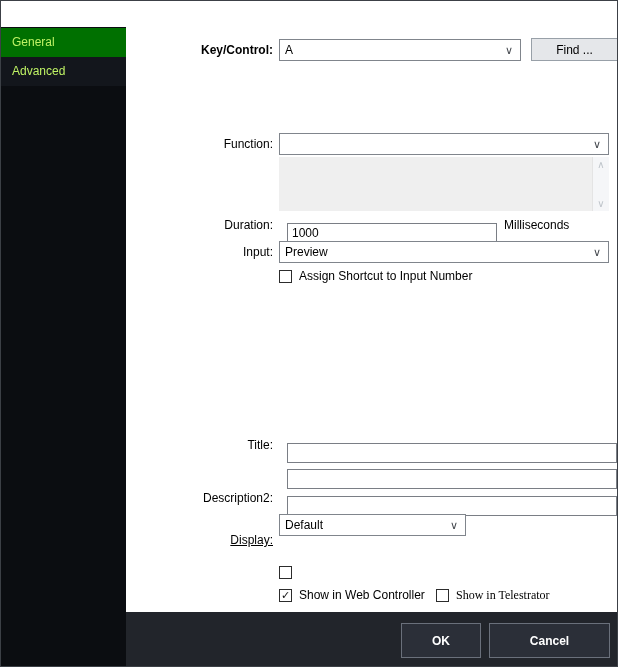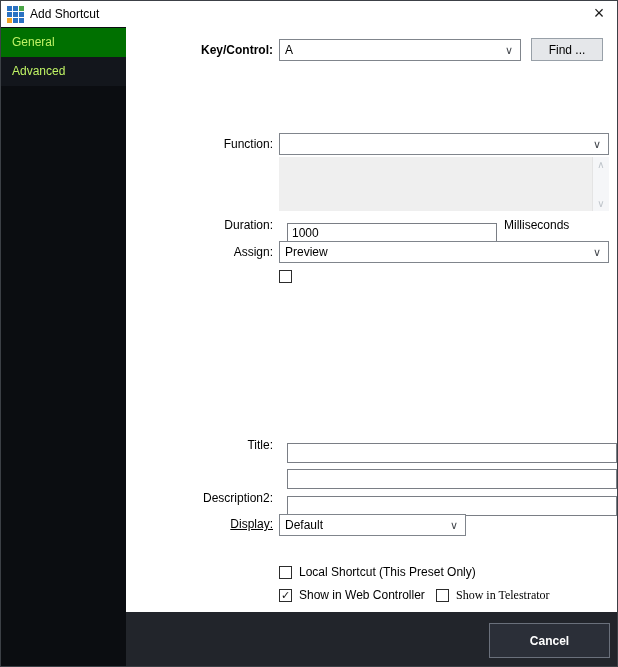--- a/index.html
+++ b/index.html
@@ -44,111 +44,95 @@
   .footer { position:absolute; left:125px; right:0; top:611px; bottom:0; background:#22252b; }
   .btn { position:absolute; background:#2b2f38; border:1px solid #6a707b; color:#fff;
          font-family:"Liberation Sans", sans-serif; font-size:12px; font-weight:bold;
          text-align:center; cursor:pointer; }
 </style>
 </head>
 <body>
 
 <div class="window">
 
-  <div class="titlebar">
-    <span class="app-icon">
-      <i style="background: rgb(42, 114, 194);"></i>
-      <i style="background: rgb(42, 114, 194);"></i>
-      <i style="background: rgb(74, 165, 70);"></i>
-      <i style="background: rgb(42, 114, 194);"></i>
-      <i style="background: rgb(42, 114, 194);"></i>
-      <i style="background: rgb(42, 114, 194);"></i>
-      <i style="background: rgb(242, 163, 36);"></i>
-      <i style="background: rgb(42, 114, 194);"></i>
-      <i style="background: rgb(42, 114, 194);"></i>
-    </span>
-    <span class="title-text">Add Shortcut</span>
-    <span class="close-btn">
-      <span>×</span>
-    </span>
-  </div>
 
   <div class="sidebar" style="background: rgb(11, 13, 17);">
     <div class="side-tab" style="background: rgb(0, 112, 0);">General</div>
     <div class="side-tab" style="background: rgb(19, 22, 28);">Advanced</div>
   </div>
 
   <div class="lbl bold" style="top:38px;text-align:right;">Key/Control:</div>
   <div class="combo" style="left:278px; top:38px; width:242px; height:22px;">
     <span>A</span>
     <span class="chev">∨</span>
   </div>
-  <button class="find-btn" style="left:530px; top:37px; width:72px; height:23px;">Find ...</button>
+  <button class="find-btn" style="left:530px; top:37px; width:87px; height:23px;">Find ...</button>
 
   <div class="lbl" style="top:132px;">Function:</div>
   <div class="combo" style="left:278px; top:132px; width:330px; height:22px;">
     <span></span>
     <span class="chev">∨</span>
   </div>
 
   <div class="panel" style="left:278px; top:156px; width:330px; height:54px;">
     <div class="sb">
       <span class="arr up">∧</span>
       <span class="arr dn">∨</span>
     </div>
   </div>
 
   <div class="lbl" style="top:214px; line-height:20px;text-align:right;">Duration:</div>
   <input class="txt" style="left: 278px; top: 214px; width: 210px; height: 20px;" value="1000">
   <div class="unit" style="left:503px; top:214px;">Milliseconds</div>
 
-  <div class="lbl" style="top:240px;">Assign:</div>
+  <div class="lbl" style="top:240px;">Input:</div>
   <div class="combo" style="left:278px; top:240px; width:330px; height:22px;">
     <span>Preview</span>
     <span class="chev">∨</span>
   </div>
 
   <div class="cbrow" style="left:278px; top:267px;">
     <span class="cbbox">
       <span></span>
     </span>
+    <span>Assign Shortcut to Input Number</span>
   </div>
 
   <div class="lbl" style="top:434px; line-height:20px;">Title:</div>
   <input class="txt" style="left: 278px; top: 434px; width: 330px; height: 20px;" value="">
 
   <input class="txt" style="left: 278px; top: 460px; width: 330px; height: 20px;" value="">
 
   <div class="lbl" style="top:487px; line-height:20px;">Description2:</div>
   <input class="txt" style="left: 278px; top: 487px; width: 330px; height: 20px;" value="">
 
-  <div class="lbl" style="top:512px;text-decoration:underline;">Display:</div>
+  <div class="lbl" style="top:528px;text-decoration:underline;">Display:</div>
   <div class="combo" style="left:278px; top:513px; width:187px; height:22px;">
     <span>Default</span>
     <span class="chev">∨</span>
   </div>
 
   <div class="cbrow" style="left:278px; top:563px;">
     <span class="cbbox">
       <span></span>
     </span>
-    <span>Local Shortcut (This Preset Only)</span>
   </div>
 
   <div class="cbrow" style="left:278px; top:586px;">
     <span class="cbbox">
       <span>✓</span>
     </span>
     <span>Show in Web Controller</span>
   </div>
 
   <div class="cbrow" style="left:435px; top:586px;font-family:Liberation Serif, serif;">
     <span class="cbbox">
       <span></span>
     </span>
     <span>Show in Telestrator</span>
   </div>
 
   <div class="footer" style="background: rgb(34, 37, 43);">
+    <button class="btn" style="left: 275px; top: 11px; width: 80px; height: 35px; background: rgb(43, 47, 56);">OK</button>
     <button class="btn" style="left: 363px; top: 11px; width: 121px; height: 35px; background: rgb(43, 47, 56);">Cancel</button>
   </div>
 
 </div>
 
 </body></html>

